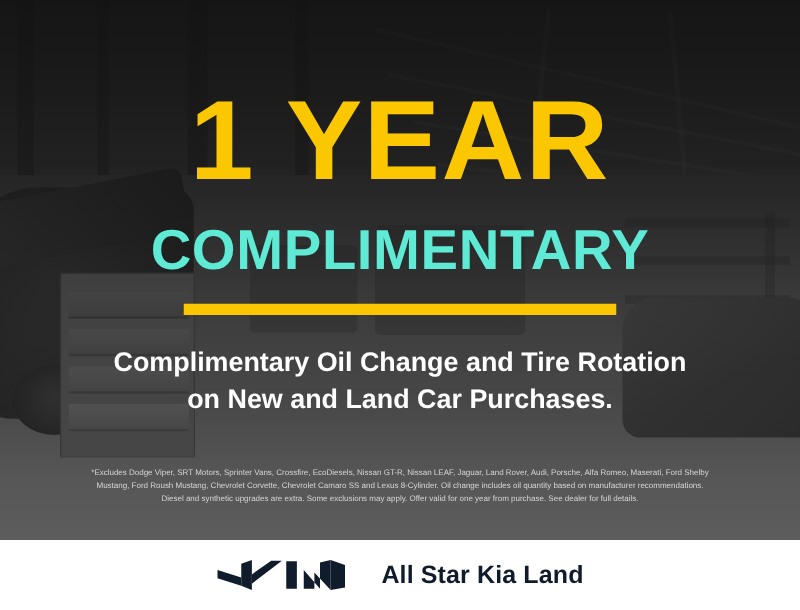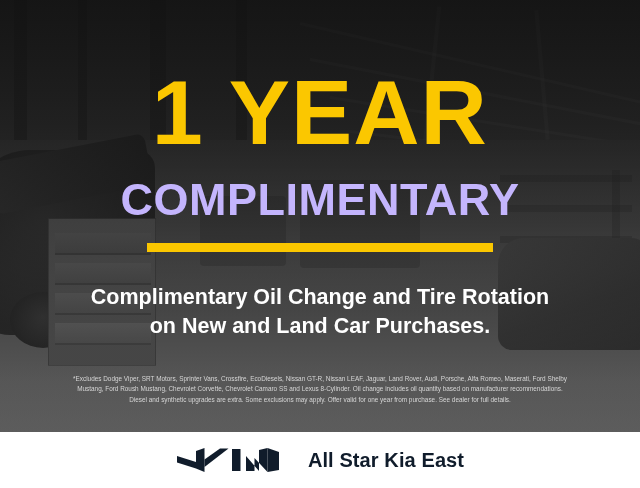--- a/index.html
+++ b/index.html
@@ -110,35 +110,35 @@
     letter-spacing:1px;
     transform:scaleX(1.02);
     text-align:center;
     white-space:nowrap;
   }
 
   .headline-sub {
     margin-top:14px;
     font-size:45px; line-height:1.03;
     font-weight:bold;
-    color:#c4b5fd;
+    color:#5eead4;
     letter-spacing:.5px;
     text-align:center;
     white-space:nowrap;
   }
   .headline-sub .l2 { display:block; }
 
   .rule {
     margin-top:12px;
     width:346px; height:9px;
     background:#fbc700;
   }
 
   .tagline {
-    margin-top:23px;
+    margin-top:16px;
     font-size:21.5px; line-height:1.32;
     font-weight:bold;
     color:#ffffff;
     text-align:center;
   }
   .tagline .t2 { display:block; }
 
   .disclaimer {
     position:absolute; left:0; right:0; top:374px;
     padding:0 12px;
@@ -237,16 +237,16 @@
 
       <path fill="#101c2b" d="M2 31 L2 18 L40 30 L40 43 Z"></path>
       <path fill="#101c2b" d="M40 43 L40 8 L57 2 L57 50 Z"></path>
       <path fill="#101c2b" d="M57 25 L88 3 L105 3 L57 40 Z"></path>
 
       <path fill="#101c2b" d="M112 4 L129 4 L129 48 L112 48 Z"></path>
 
       <path fill="#101c2b" d="M140 48 L140 18 L166 48 L166 6 L183 2 L183 50 L157 22 L157 48 Z"></path>
       <path fill="#101c2b" d="M183 50 L183 2 L206 10 L206 46 Z"></path>
     </svg>
-    <div class="dealer-name">All Star Kia East</div>
+    <div class="dealer-name">All Star Kia Land</div>
   </div>
 
 </div>
 
 </body></html>

